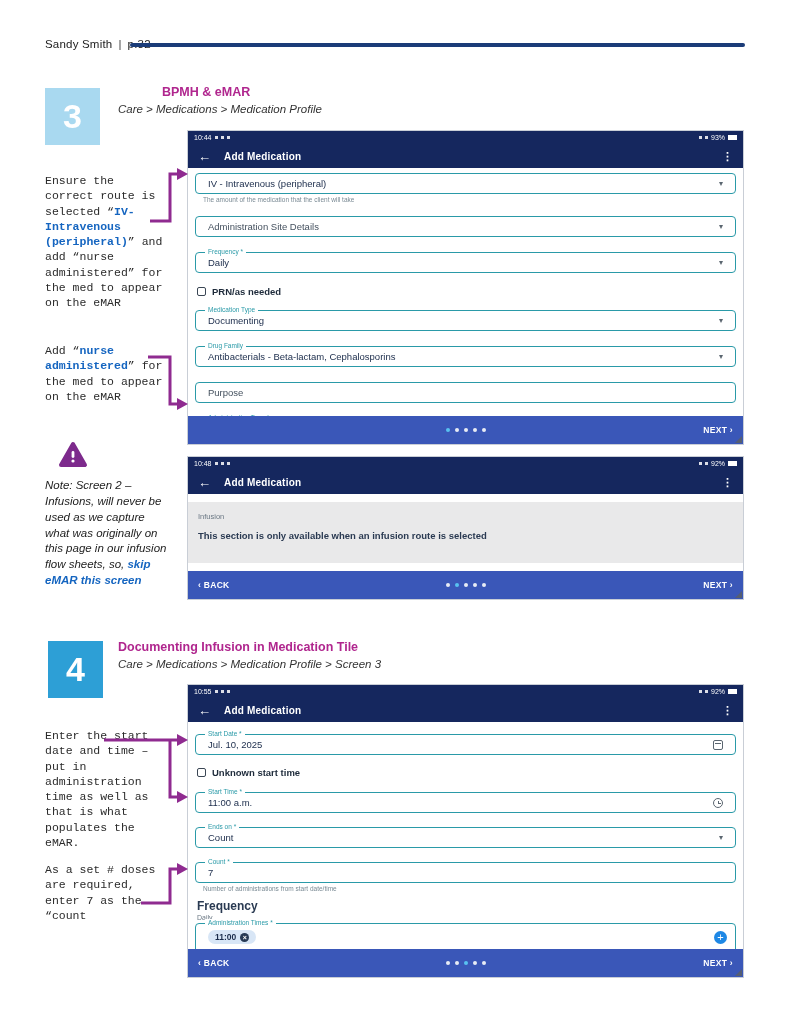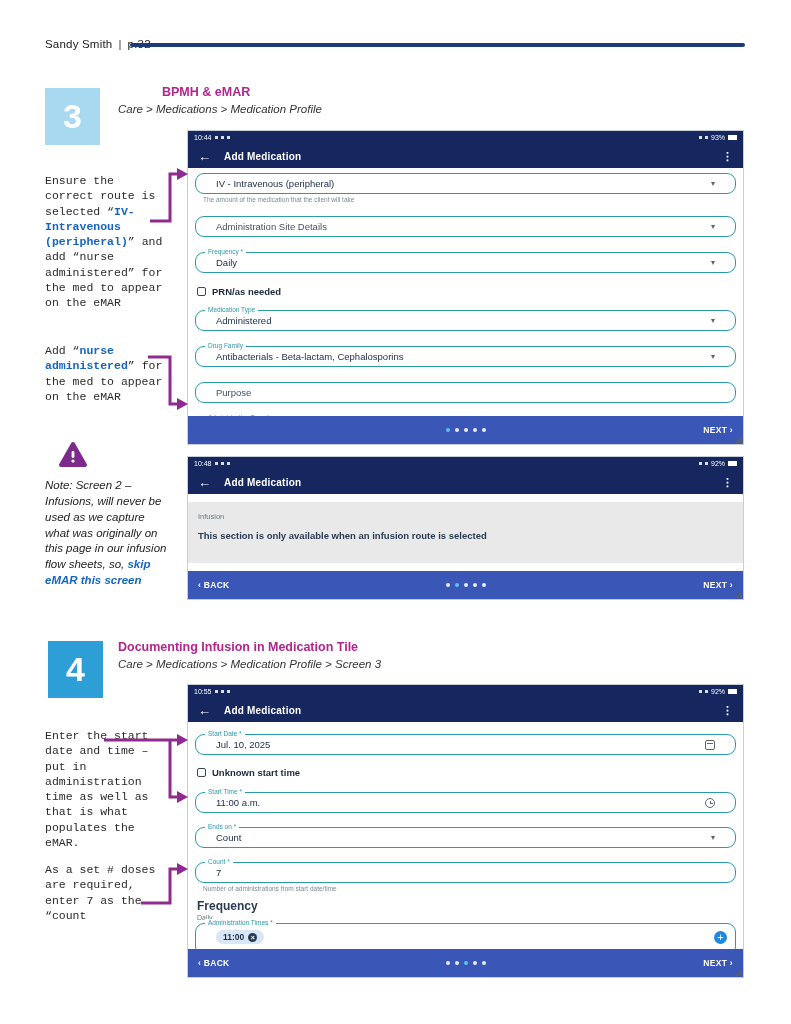--- a/index.html
+++ b/index.html
@@ -44,22 +44,22 @@
   .bottombar { position:absolute; left:0; right:0; bottom:0; height:28px; background:#3a57b8; color:#fff;
                display:flex; align-items:center; justify-content:space-between; padding:0 10px;
                font-size:8.5px; font-weight:bold; letter-spacing:.3px; }
   .dots { position:absolute; left:50%; transform:translateX(-50%); display:flex; gap:5px; }
   .dots i { width:4px; height:4px; border-radius:50%; background:#e8ecf5; }
   .dots i.on { background:#58c2f0; }
   .corner-mark { position:absolute; right:1px; bottom:1px; width:0; height:0;
                  border-left:7px solid transparent; border-bottom:7px solid #5a5f66; opacity:.85; }
 
   
-  .mfield { position:relative; border:1px solid #2a9aa8; border-radius:9px; background:#fff;
-            height:21px; display:flex; align-items:center; padding:0 20px; }
+  .mfield { position:relative; border:1px solid #2a9aa8; border-radius:4px; background:#fff;
+            height:21px; display:flex; align-items:center; padding:0 12px; }
   .mlabel { position:absolute; top:-5px; left:9px; font-size:6.5px; color:#2a9aa8; background:#fff;
             padding:0 3px; white-space:nowrap; }
   .mvalue { font-size:9.5px; color:#1a2b4a; }
   .mvalue.ph { color:#44505e; }
   .caret { margin-left:auto; color:#5b6670; font-size:8px; }
   .helper { font-size:6.5px; color:#7a8a94; margin:2px 8px 0; }
   .checkrow { display:flex; align-items:center; gap:6px; font-size:9.5px; font-weight:600; color:#1d2a3a; padding-left:2px; }
   .cbox { width:9px; height:9px; border:1.4px solid #3a4654; border-radius:2px; background:#fff; }
 
   
@@ -167,21 +167,21 @@
         <span class="caret">▾</span>
       </div>
 
       <div class="checkrow" style="margin-top:13px;">
         <span class="cbox"></span>
         <span>PRN/as needed</span>
       </div>
 
       <div class="mfield" style="margin-top:13px;">
         <span class="mlabel">Medication Type</span>
-        <span class="mvalue">Administered</span>
+        <span class="mvalue">Documenting</span>
         <span class="caret">▾</span>
       </div>
 
       <div class="mfield" style="margin-top:15px;">
         <span class="mlabel">Drug Family</span>
         <span class="mvalue">Antibacterials - Beta-lactam, Cephalosporins</span>
         <span class="caret">▾</span>
       </div>
 
       <div class="mfield" style="margin-top:15px;">

